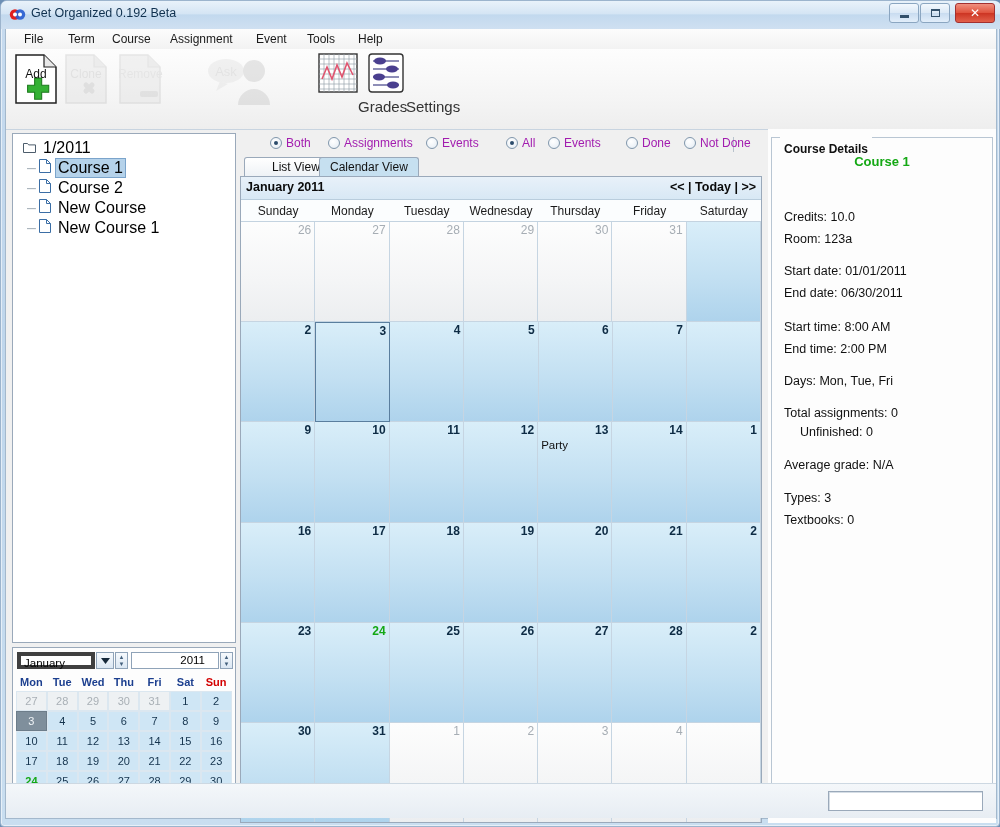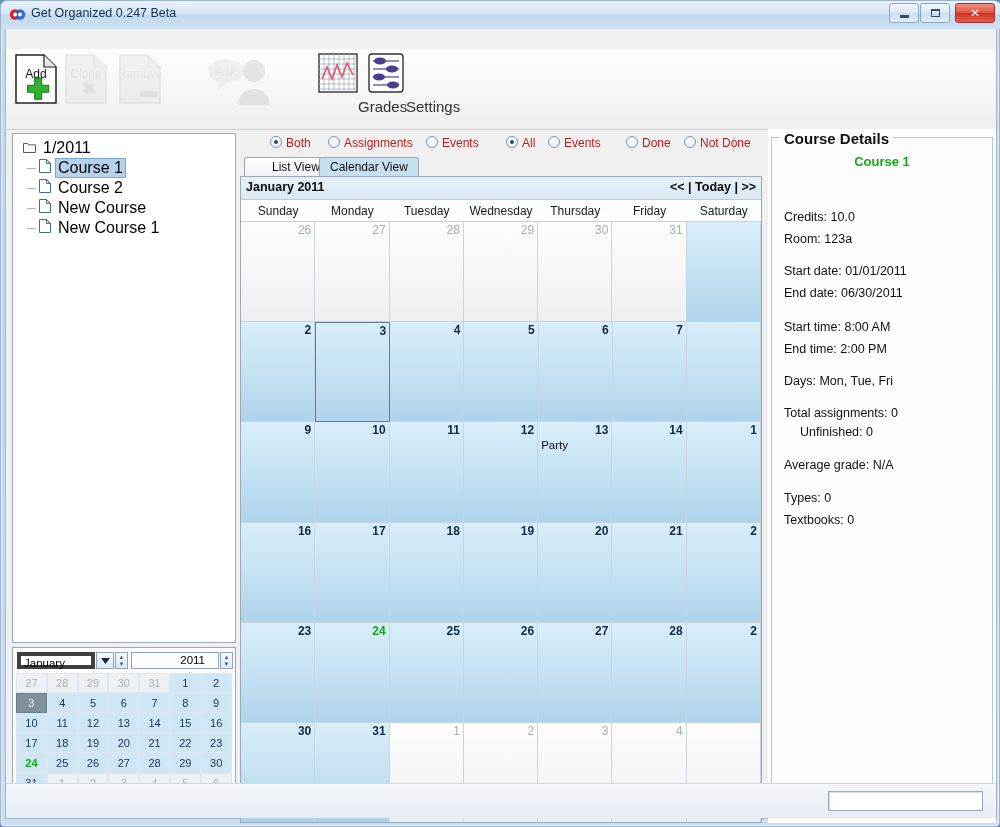--- a/index.html
+++ b/index.html
@@ -149,22 +149,22 @@
   .mc-cell.today{color:#14a814;font-weight:bold;}
 
   
   #center{
     position:absolute;left:234px;top:104px;width:522px;height:690px;
   }
   #filter-row{
     position:absolute;left:0;top:0;width:100%;height:24px;
   }
   .radio{
-    position:absolute;top:3px;display:flex;align-items:flex-start;
-    font-size:12px;color:#b91c1c;white-space:nowrap;cursor:default;
+    position:absolute;top:3px;display:flex;align-items:center;
+    font-size:12px;color:#a21caf;white-space:nowrap;cursor:default;
   }
   .rdot{
     width:12px;height:12px;border-radius:50%;box-sizing:border-box;
     border:1px solid #8096ab;
     background:radial-gradient(circle at 40% 35%,#ffffff 0%,#eef3f8 60%,#dde6ef 100%);
     margin-right:4px;position:relative;flex:none;
   }
   .rdot.on::after{
     content:"";position:absolute;left:3px;top:3px;width:4px;height:4px;
     border-radius:50%;background:#2b4b6b;
@@ -237,22 +237,22 @@
   
   #right{
     position:absolute;left:762px;top:100px;width:228px;height:694px;
     background:#fdfdfd;
   }
   #details-box{
     position:absolute;left:3px;top:8px;width:222px;height:680px;
     border:1px solid #b9c6d3;box-sizing:border-box;background:#fdfdfd;
   }
   #details-title{
-    position:absolute;left:8px;top:-8px;background:#fdfdfd;padding:0 4px;
-    font-size:15px;font-weight:bold;color:#111;
+    position:absolute;left:8px;top:-8px;background:#fdfdfd;padding:12px 4px;
+    font-size:12px;font-weight:bold;color:#111;
   }
   #course-name{
     position:absolute;left:0;top:16px;width:100%;text-align:center;
     font-size:13px;font-weight:bold;color:#14a814;
   }
   .dline{
     position:absolute;left:12px;font-size:12.5px;color:#111;white-space:nowrap;
   }
   .dline.indent{left:28px;}
 
@@ -276,39 +276,48 @@
 
   <div id="titlebar">
     <span id="app-icon">
       <svg width="17" height="17" viewBox="0 0 17 17">
         <circle cx="6" cy="8.5" r="5.2" fill="#e02020"></circle>
         <circle cx="11" cy="8.5" r="5.2" fill="#2a5fd0" fill-opacity="0.92"></circle>
         <circle cx="6" cy="8.5" r="2" fill="#ffffff"></circle>
         <circle cx="11" cy="8.5" r="2" fill="#ffffff"></circle>
       </svg>
     </span>
-    <span id="title-text">Get Organized 0.247 Beta</span>
+    <span id="title-text">Get Organized 0.192 Beta</span>
 
     <div class="wbtn" id="btn-min">
       <div class="wbtn-glyph">
           <div class="min-glyph"></div>
         </div>
     </div>
     <div class="wbtn" id="btn-max">
       <div class="wbtn-glyph">
           <div class="max-glyph"></div>
         </div>
     </div>
     <div class="wbtn" id="btn-close">
       <div class="wbtn-glyph">✕</div>
     </div>
   </div>
 
   <div id="client">
 
+    <div id="menubar">
+        <div class="menu-item" style="left: 12px;">File</div>
+        <div class="menu-item" style="left: 56px;">Term</div>
+        <div class="menu-item" style="left: 100px;">Course</div>
+        <div class="menu-item" style="left: 158px;">Assignment</div>
+        <div class="menu-item" style="left: 244px;">Event</div>
+        <div class="menu-item" style="left: 295px;">Tools</div>
+        <div class="menu-item" style="left: 346px;">Help</div>
+      </div>
 
     <div id="toolbar">
 
       <div class="tb-btn" id="tb-add" style="left:8px;width:44px;height:60px;">
         <svg width="44" height="52" viewBox="0 0 44 52">
           <path d="M2 2 h28 l12 12 v36 h-40 z" fill="#ffffff" stroke="#222" stroke-width="1.5"></path>
           <path d="M30 2 v12 h12" fill="#e8e8e8" stroke="#222" stroke-width="1.2"></path>
           <path d="M20 32 h8 v-8 h8 v8 h8 v8 h-8 v8 h-8 v-8 h-8 z" fill="#34b134" stroke="#1d7a1d" stroke-width="1.2" transform="translate(-4,4) scale(0.88)"></path>
         </svg>
         <span class="tb-label" style="top:14px;left:0;font-size:12px;color:#111;">Add</span>
@@ -432,20 +441,29 @@
       <div class="spin" style="left:102px;top:4px;">
         <div class="spin-up">▲</div>
         <div class="spin-dn">▼</div>
       </div>
       <div id="mc-year">2011</div>
       <div class="spin" style="left:207px;top:4px;">
         <div class="spin-up">▲</div>
         <div class="spin-dn">▼</div>
       </div>
       <div id="mc-grid">
+        <div class="mc-hrow">
+          <div class="mc-hcell">Mon</div>
+          <div class="mc-hcell">Tue</div>
+          <div class="mc-hcell">Wed</div>
+          <div class="mc-hcell">Thu</div>
+          <div class="mc-hcell">Fri</div>
+          <div class="mc-hcell">Sat</div>
+          <div class="mc-hcell sunday">Sun</div>
+        </div>
         <div id="mc-body">
             <div class="mc-row">
               <div class="mc-cell other">27</div>
               <div class="mc-cell other">28</div>
               <div class="mc-cell other">29</div>
               <div class="mc-cell other">30</div>
               <div class="mc-cell other">31</div>
               <div class="mc-cell">1</div>
               <div class="mc-cell">2</div>
             </div>
@@ -696,21 +714,21 @@
         <div class="dline" style="top:72px;">Credits: 10.0</div>
         <div class="dline" style="top:94px;">Room: 123a</div>
         <div class="dline" style="top:126px;">Start date: 01/01/2011</div>
         <div class="dline" style="top:148px;">End date: 06/30/2011</div>
         <div class="dline" style="top:182px;">Start time: 8:00 AM</div>
         <div class="dline" style="top:204px;">End time: 2:00 PM</div>
         <div class="dline" style="top:236px;">Days: Mon, Tue, Fri</div>
         <div class="dline" style="top:268px;">Total assignments: 0</div>
         <div class="dline indent" style="top:287px;">Unfinished: 0</div>
         <div class="dline" style="top:320px;">Average grade: N/A</div>
-        <div class="dline" style="top:353px;">Types: 0</div>
+        <div class="dline" style="top:353px;">Types: 3</div>
         <div class="dline" style="top:375px;">Textbooks: 0</div>
       </div>
     </div>
 
     <div id="statusbar">
       <div id="status-field"></div>
     </div>
 
   </div>
 </div>

